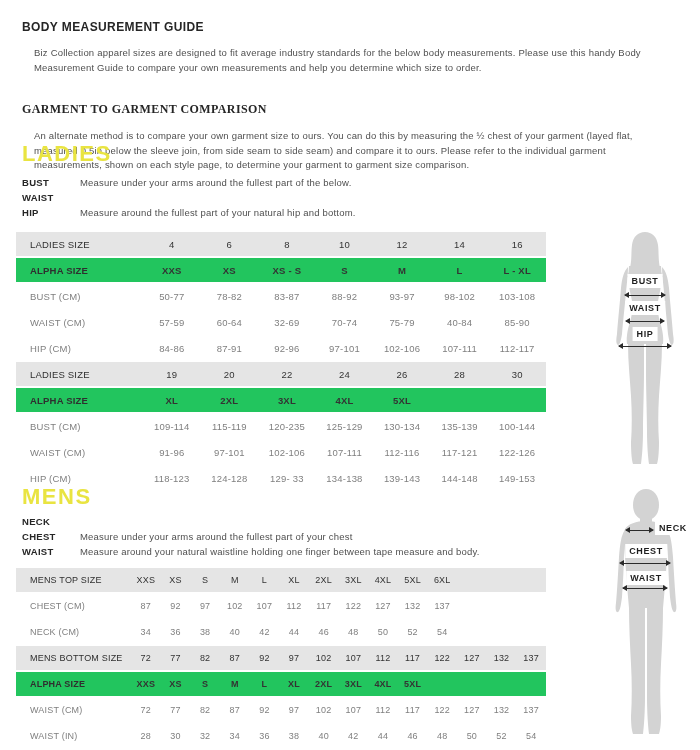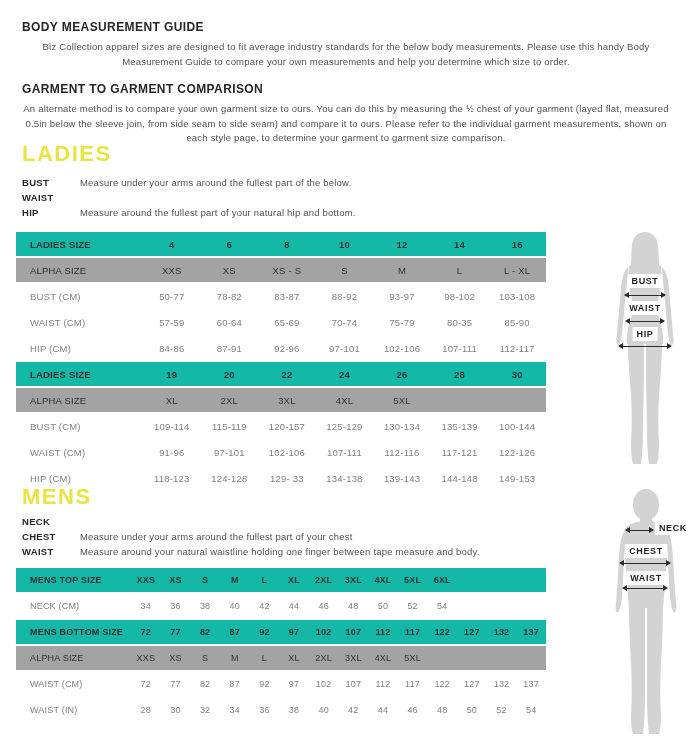--- a/index.html
+++ b/index.html
@@ -2,40 +2,40 @@
 <html><head>
 <meta charset="utf-8">
 <style>
   html,body{margin:0;padding:0;background:#ffffff;}
   body{width:700px;height:750px;position:relative;overflow:hidden;
        font-family:"Liberation Sans",sans-serif;-webkit-font-smoothing:antialiased;}
   .abs{position:absolute;}
 
   
   .sec-title{font-size:12px;font-weight:bold;color:#262626;letter-spacing:.4px;margin:0 0 6px 0;}
-  .body-text{font-size:9.5px;color:#4f4f4f;letter-spacing:.2px;line-height:14.5px;margin:0;max-width:648px;text-align:center;}
+  .body-text{font-size:9.5px;color:#4f4f4f;letter-spacing:.2px;line-height:14.5px;margin:12px;max-width:648px;}
 
   
   .big-heading{font-size:22px;font-weight:bold;color:#e9e441;letter-spacing:1.5px;margin:0;}
 
   
   .defs{font-size:9.5px;line-height:14.8px;}
   .def-row{display:flex;}
   .def-term{width:58px;font-weight:bold;color:#262626;letter-spacing:.3px;flex:0 0 58px;}
   .def-desc{color:#4f4f4f;letter-spacing:.2px;}
 
   
   table.sizes{border-collapse:separate;border-spacing:0 2px;table-layout:fixed;width:530px;font-size:9.5px;}
   table.sizes td{height:22px;text-align:center;vertical-align:middle;letter-spacing:.2px;overflow:hidden;white-space:nowrap;}
   table.sizes td.lbl{text-align:left;padding-left:14px;}
   .ladies-table td.lbl{width:112px;}
   .mens-table td.lbl{width:100px;margin-top:28px;}
   .mens-table td{height:21px;font-size:9px;}
-  tr.r-size td{background:#14b8a6;font-weight:bold;color:#333;}
-  tr.r-alpha td{background:#a3a3a3;font-weight:normal;color:#333;}
+  tr.r-size td{background:#e5e5e5;font-weight:normal;color:#333;}
+  tr.r-alpha td{background:#22c55e;font-weight:bold;color:#333;}
   tr.r-data td{background:#ffffff;color:#7f7f7f;}
   tr.r-data td.lbl{color:#7f7f7f;font-weight:normal;}
   tr.r-size td.lbl,tr.r-alpha td.lbl{color:#2f2f2f;}
 
   
   .figure{position:absolute;}
   .figure svg{position:absolute;left:0;top:0;}
   .sil{fill:#d3d3d3;}
   .meas-label{position:absolute;background:#ffffff;color:#1e1e1e;font-weight:bold;
               font-size:9px;letter-spacing:.6px;padding:2px 4px;white-space:nowrap;}
@@ -45,21 +45,21 @@
                  border-bottom:3.5px solid transparent;border-right:5px solid #2b2b2b;}
   .arrow::after{content:'';position:absolute;right:-1px;top:-3px;border-top:3.5px solid transparent;
                 border-bottom:3.5px solid transparent;border-left:5px solid #2b2b2b;}
 </style>
 </head>
 <body>
 
 <div class="abs" style="left:22px;top:20px;width:650px;">
   <h1 class="sec-title">BODY MEASUREMENT GUIDE</h1>
   <p class="body-text">Biz Collection apparel sizes are designed to fit average industry standards for the below body measurements. Please use this handy Body Measurement Guide to compare your own measurements and help you determine which size to order.</p>
-  <h2 class="sec-title" style="margin-top:13px;">GARMENT TO GARMENT COMPARISON</h2>
+  <h2 class="sec-title" style="margin-top:27px;font-family:Liberation Serif, serif;">GARMENT TO GARMENT COMPARISON</h2>
   <p class="body-text">An alternate method is to compare your own garment size to ours. You can do this by measuring the ½ chest of your garment (layed flat, measured 0.5in below the sleeve join, from side seam to side seam) and compare it to ours. Please refer to the individual garment measurements, shown on each style page, to determine your garment to garment size comparison.</p>
 </div>
 
 <h2 class="big-heading abs" style="left:22px;top:141px;">LADIES</h2>
 
 <div class="defs abs" style="left:22px;top:176px;">
   <div class="def-row">
     <span class="def-term">BUST</span>
     <span class="def-desc">Measure under your arms around the fullest part of the below.</span>
   </div>
@@ -101,24 +101,24 @@
         <td>83-87</td>
         <td>88-92</td>
         <td>93-97</td>
         <td>98-102</td>
         <td>103-108</td>
       </tr>
       <tr class="r-data">
         <td class="lbl">WAIST (CM)</td>
         <td>57-59</td>
         <td>60-64</td>
-        <td>65-69</td>
+        <td>32-69</td>
         <td>70-74</td>
         <td>75-79</td>
-        <td>80-35</td>
+        <td>40-84</td>
         <td>85-90</td>
       </tr>
       <tr class="r-data">
         <td class="lbl">HIP (CM)</td>
         <td>84-86</td>
         <td>87-91</td>
         <td>92-96</td>
         <td>97-101</td>
         <td>102-106</td>
         <td>107-111</td>
@@ -141,21 +141,21 @@
         <td>3XL</td>
         <td>4XL</td>
         <td>5XL</td>
         <td></td>
         <td></td>
       </tr>
       <tr class="r-data">
         <td class="lbl">BUST (CM)</td>
         <td>109-114</td>
         <td>115-119</td>
-        <td>120-157</td>
+        <td>120-235</td>
         <td>125-129</td>
         <td>130-134</td>
         <td>135-139</td>
         <td>100-144</td>
       </tr>
       <tr class="r-data">
         <td class="lbl">WAIST (CM)</td>
         <td>91-96</td>
         <td>97-101</td>
         <td>102-106</td>
@@ -226,20 +226,37 @@
         <td>2XL</td>
         <td>3XL</td>
         <td>4XL</td>
         <td>5XL</td>
         <td>6XL</td>
         <td></td>
         <td></td>
         <td></td>
       </tr>
       <tr class="r-data">
+        <td class="lbl">CHEST (CM)</td>
+        <td>87</td>
+        <td>92</td>
+        <td>97</td>
+        <td>102</td>
+        <td>107</td>
+        <td>112</td>
+        <td>117</td>
+        <td>122</td>
+        <td>127</td>
+        <td>132</td>
+        <td>137</td>
+        <td></td>
+        <td></td>
+        <td></td>
+      </tr>
+      <tr class="r-data">
         <td class="lbl">NECK (CM)</td>
         <td>34</td>
         <td>36</td>
         <td>38</td>
         <td>40</td>
         <td>42</td>
         <td>44</td>
         <td>46</td>
         <td>48</td>
         <td>50</td>

